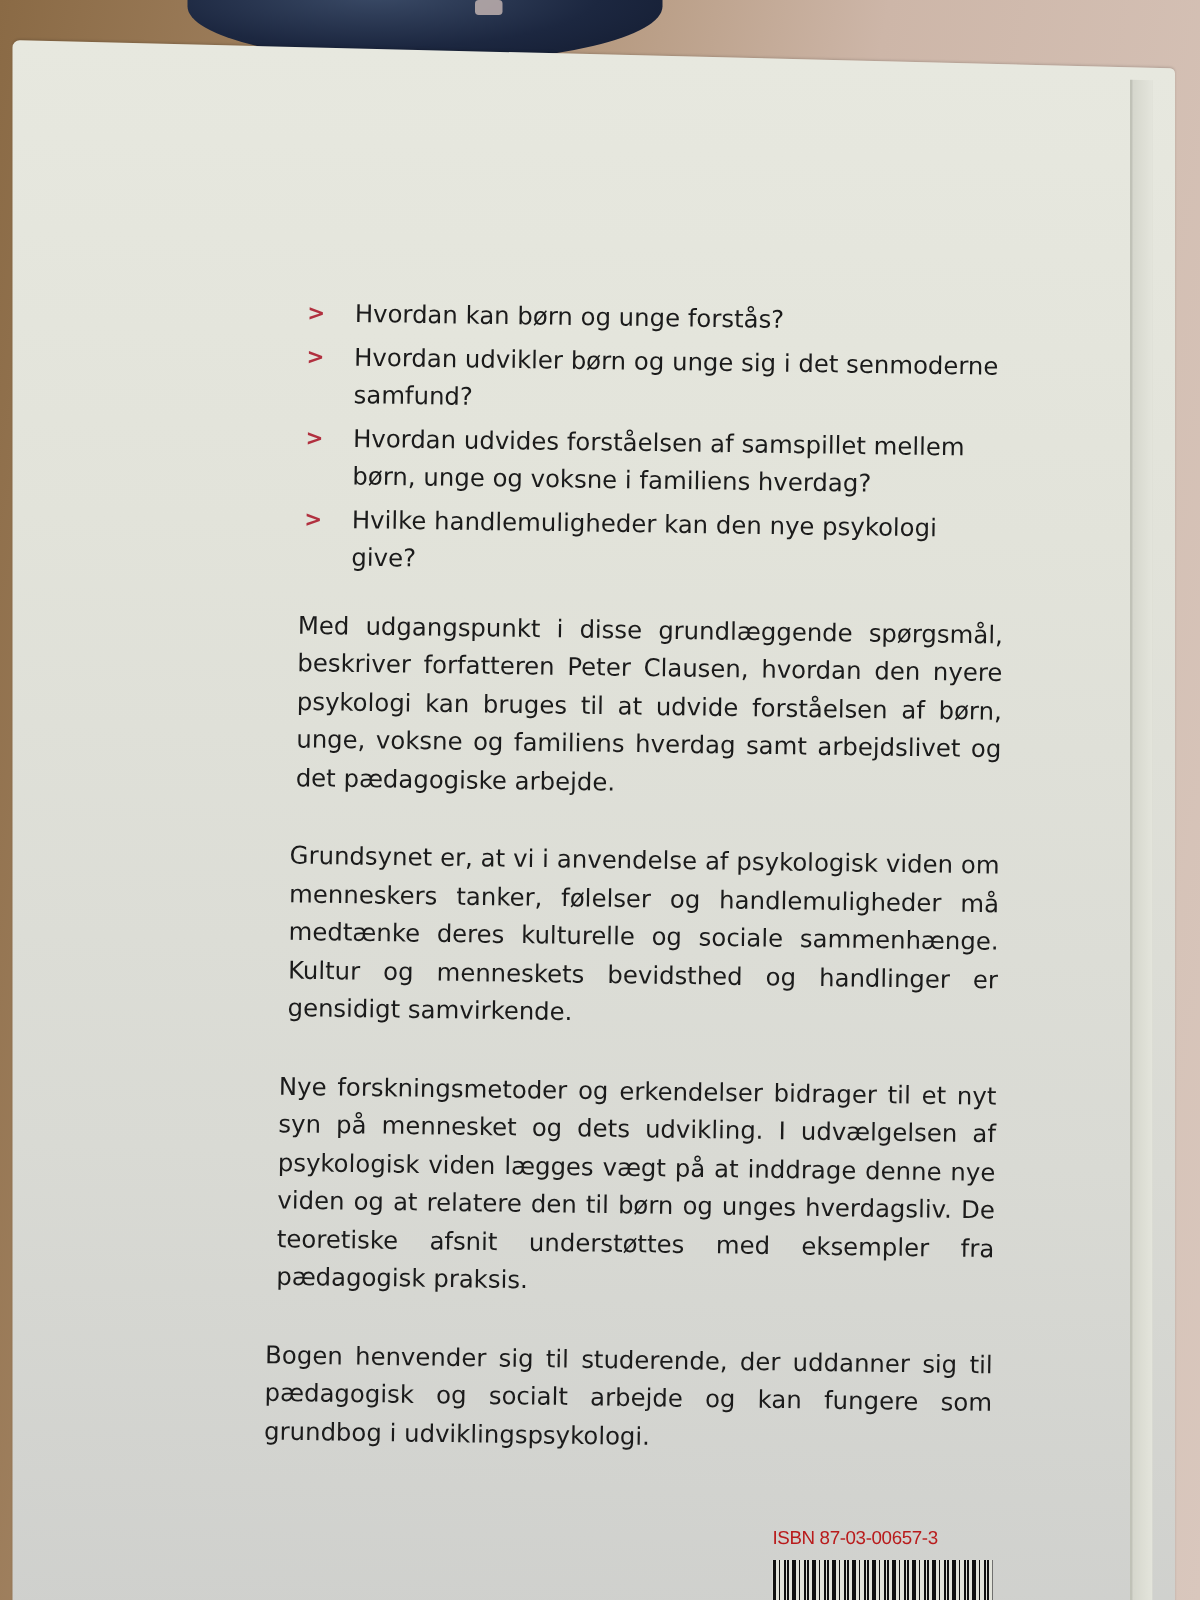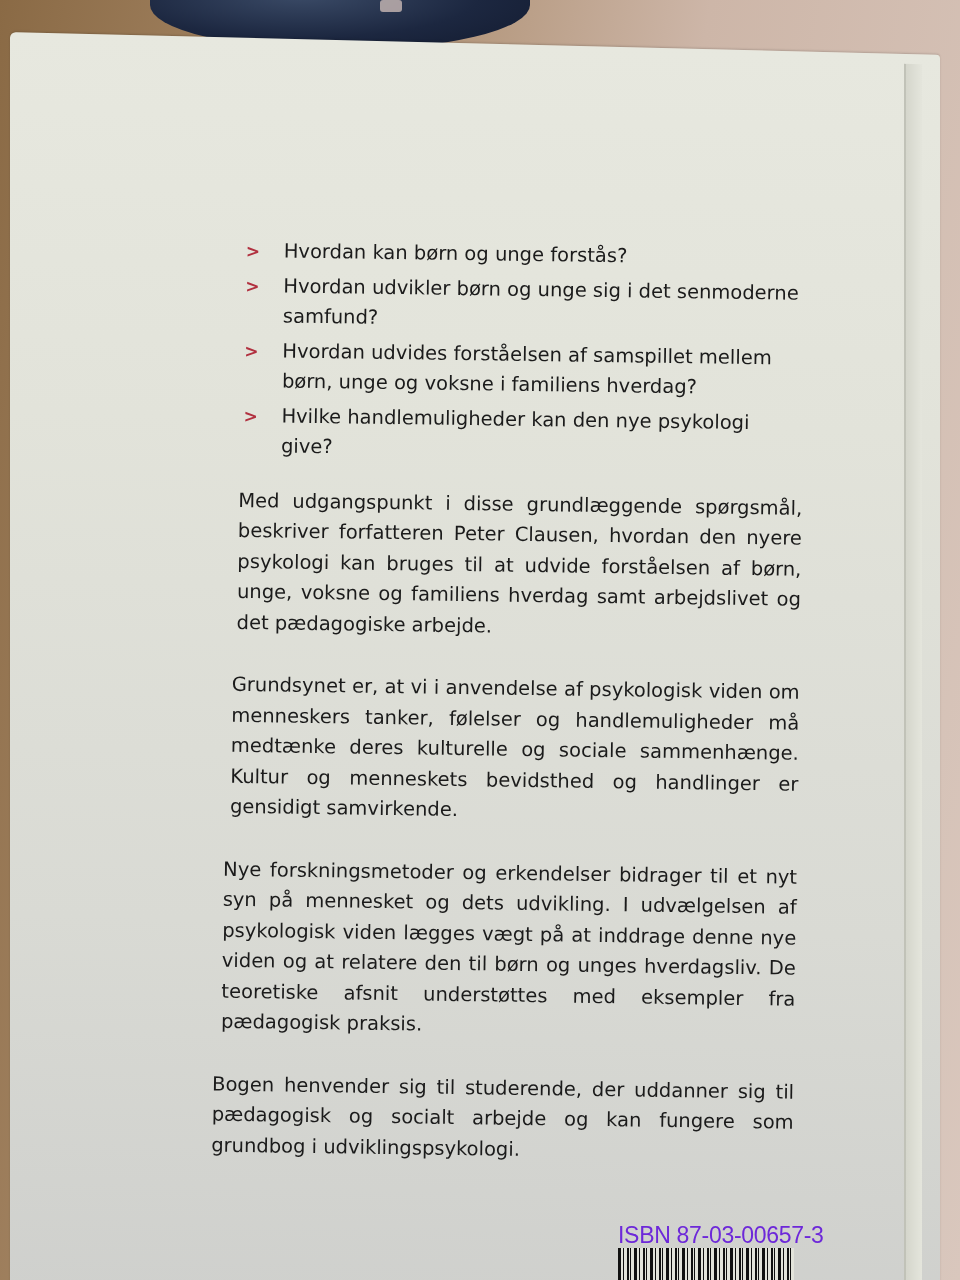--- a/index.html
+++ b/index.html
@@ -42,21 +42,21 @@
       position: absolute; left: 0; top: 0; color: #b1303f; font-weight: bold;
       font-size: 17px;
     }
     .para { margin: 0 0 32px 0; text-align: justify; }
     .para.p1 { margin-left: -4px; }
     .para.p2 { margin-left: -8px; }
     .para.p3 { margin-left: -14px; }
     .para.p4 { margin-left: -22px; }
     .isbn {
       position: absolute; left: 618px; top: 1222px;
-      font-size: 23px; color: #6d28d9; letter-spacing: -0.3px;
+      font-size: 15px; color: #b91c1c; letter-spacing: -0.3px;
       font-family: "Liberation Sans", sans-serif;
     }
     .barcode {
       position: absolute; left: 618px; top: 1248px; width: 176px; height: 40px;
       background: repeating-linear-gradient(90deg,
         #111 0px, #111 3px, #e2e3da 3px, #e2e3da 5px,
         #111 5px, #111 6px, #e2e3da 6px, #e2e3da 9px,
         #111 9px, #111 11px, #e2e3da 11px, #e2e3da 12px,
         #111 12px, #111 13px, #e2e3da 13px, #e2e3da 16px);
     }

